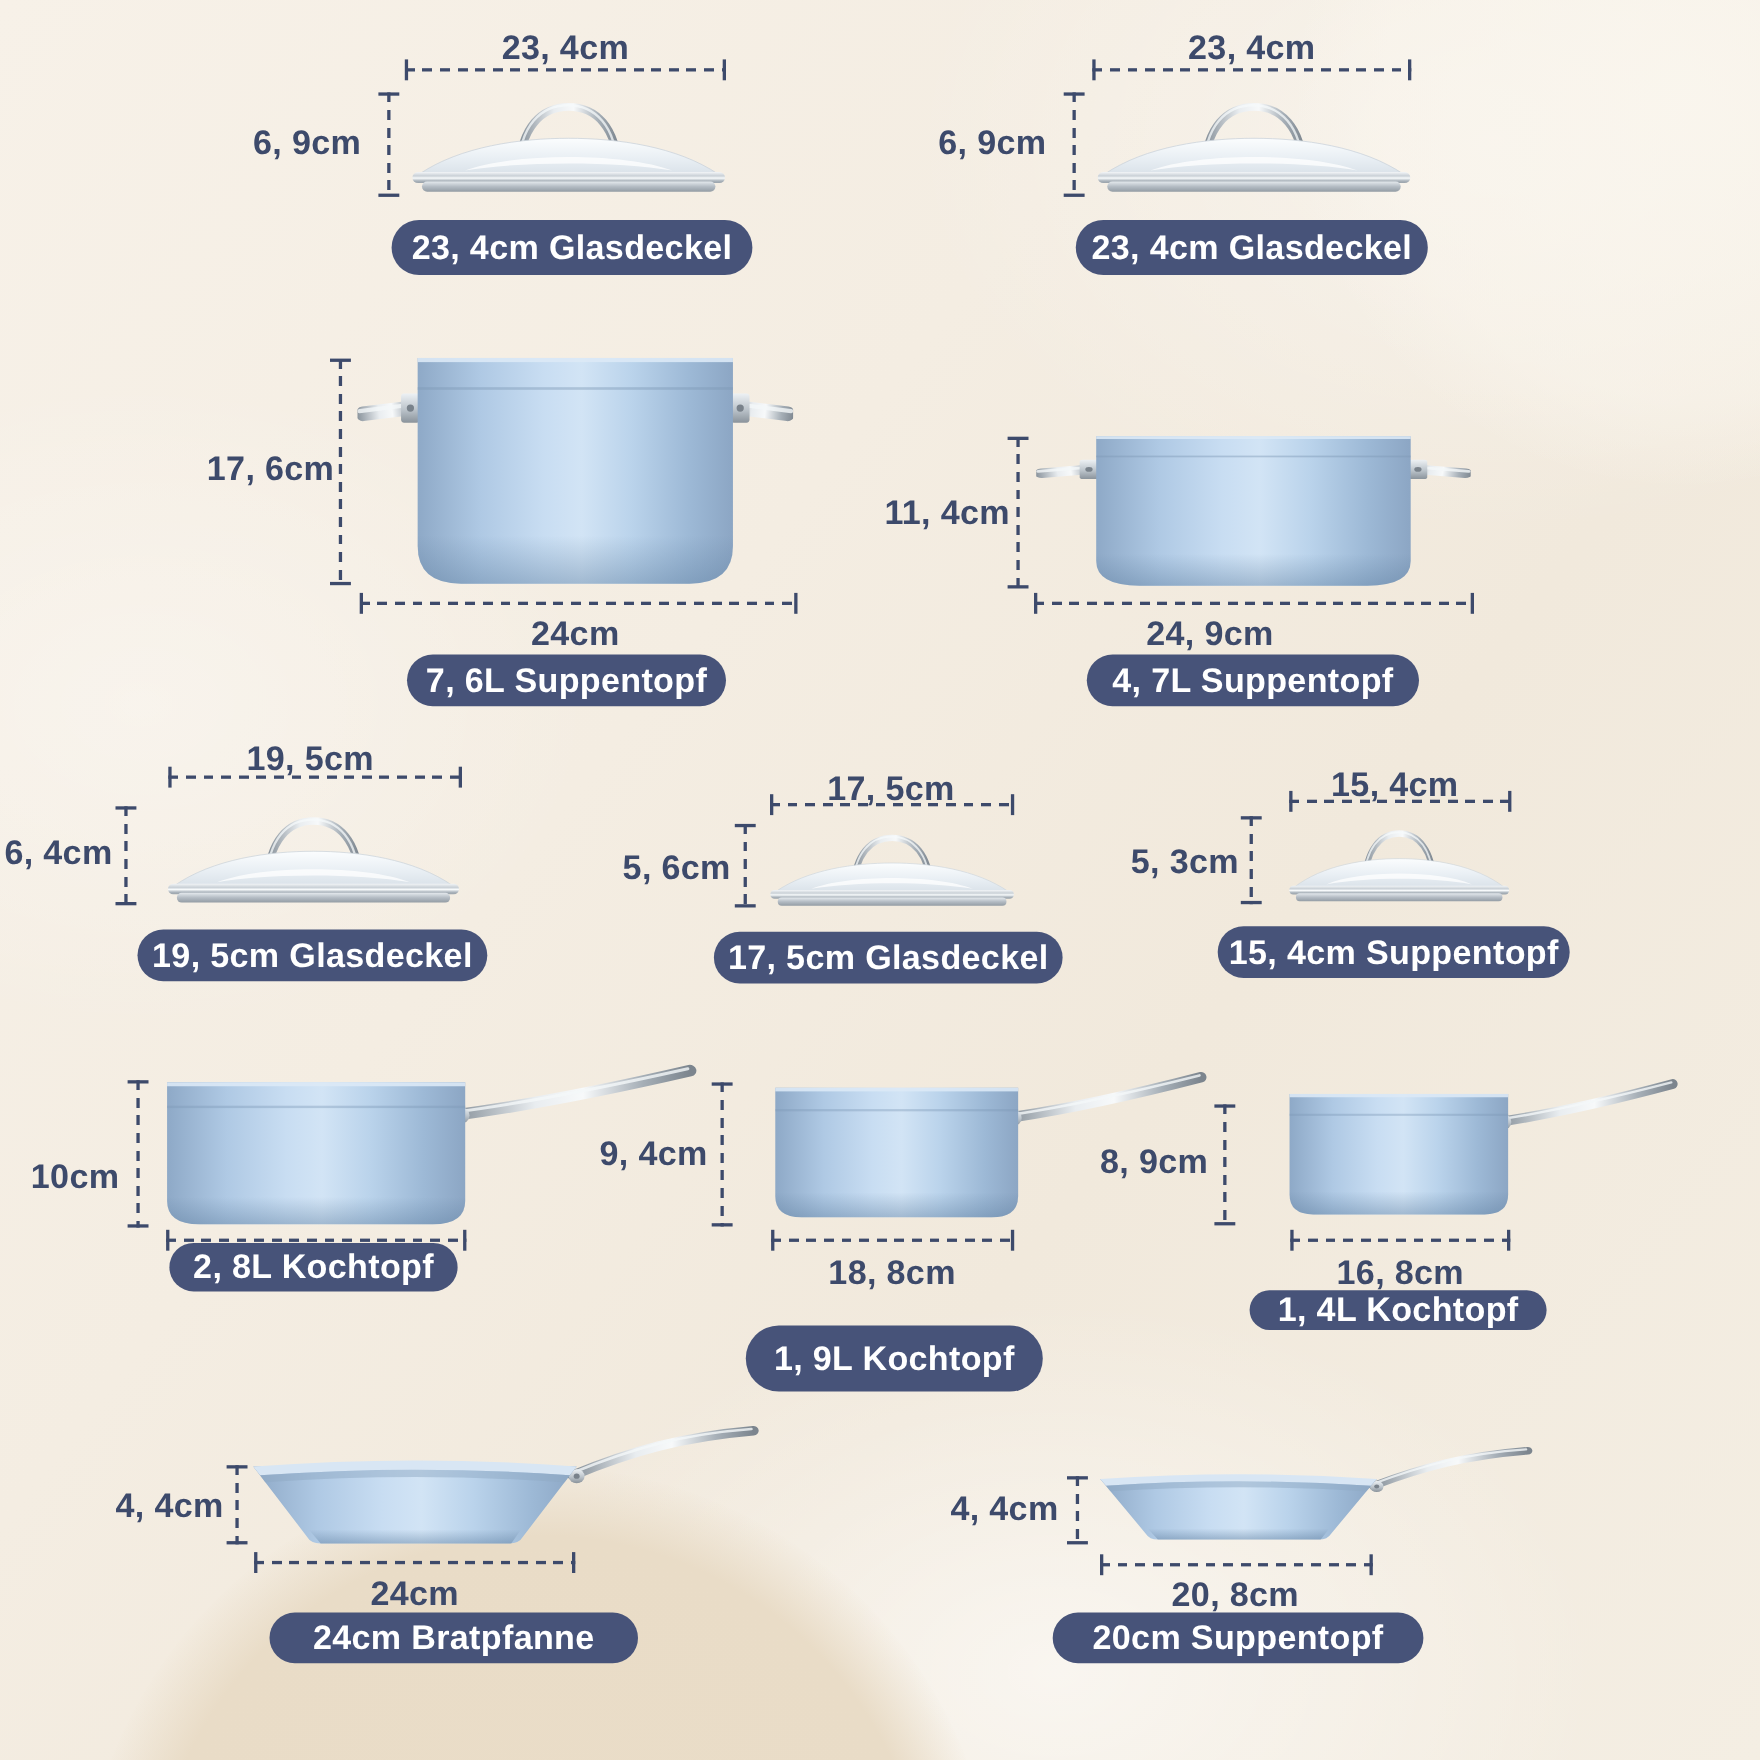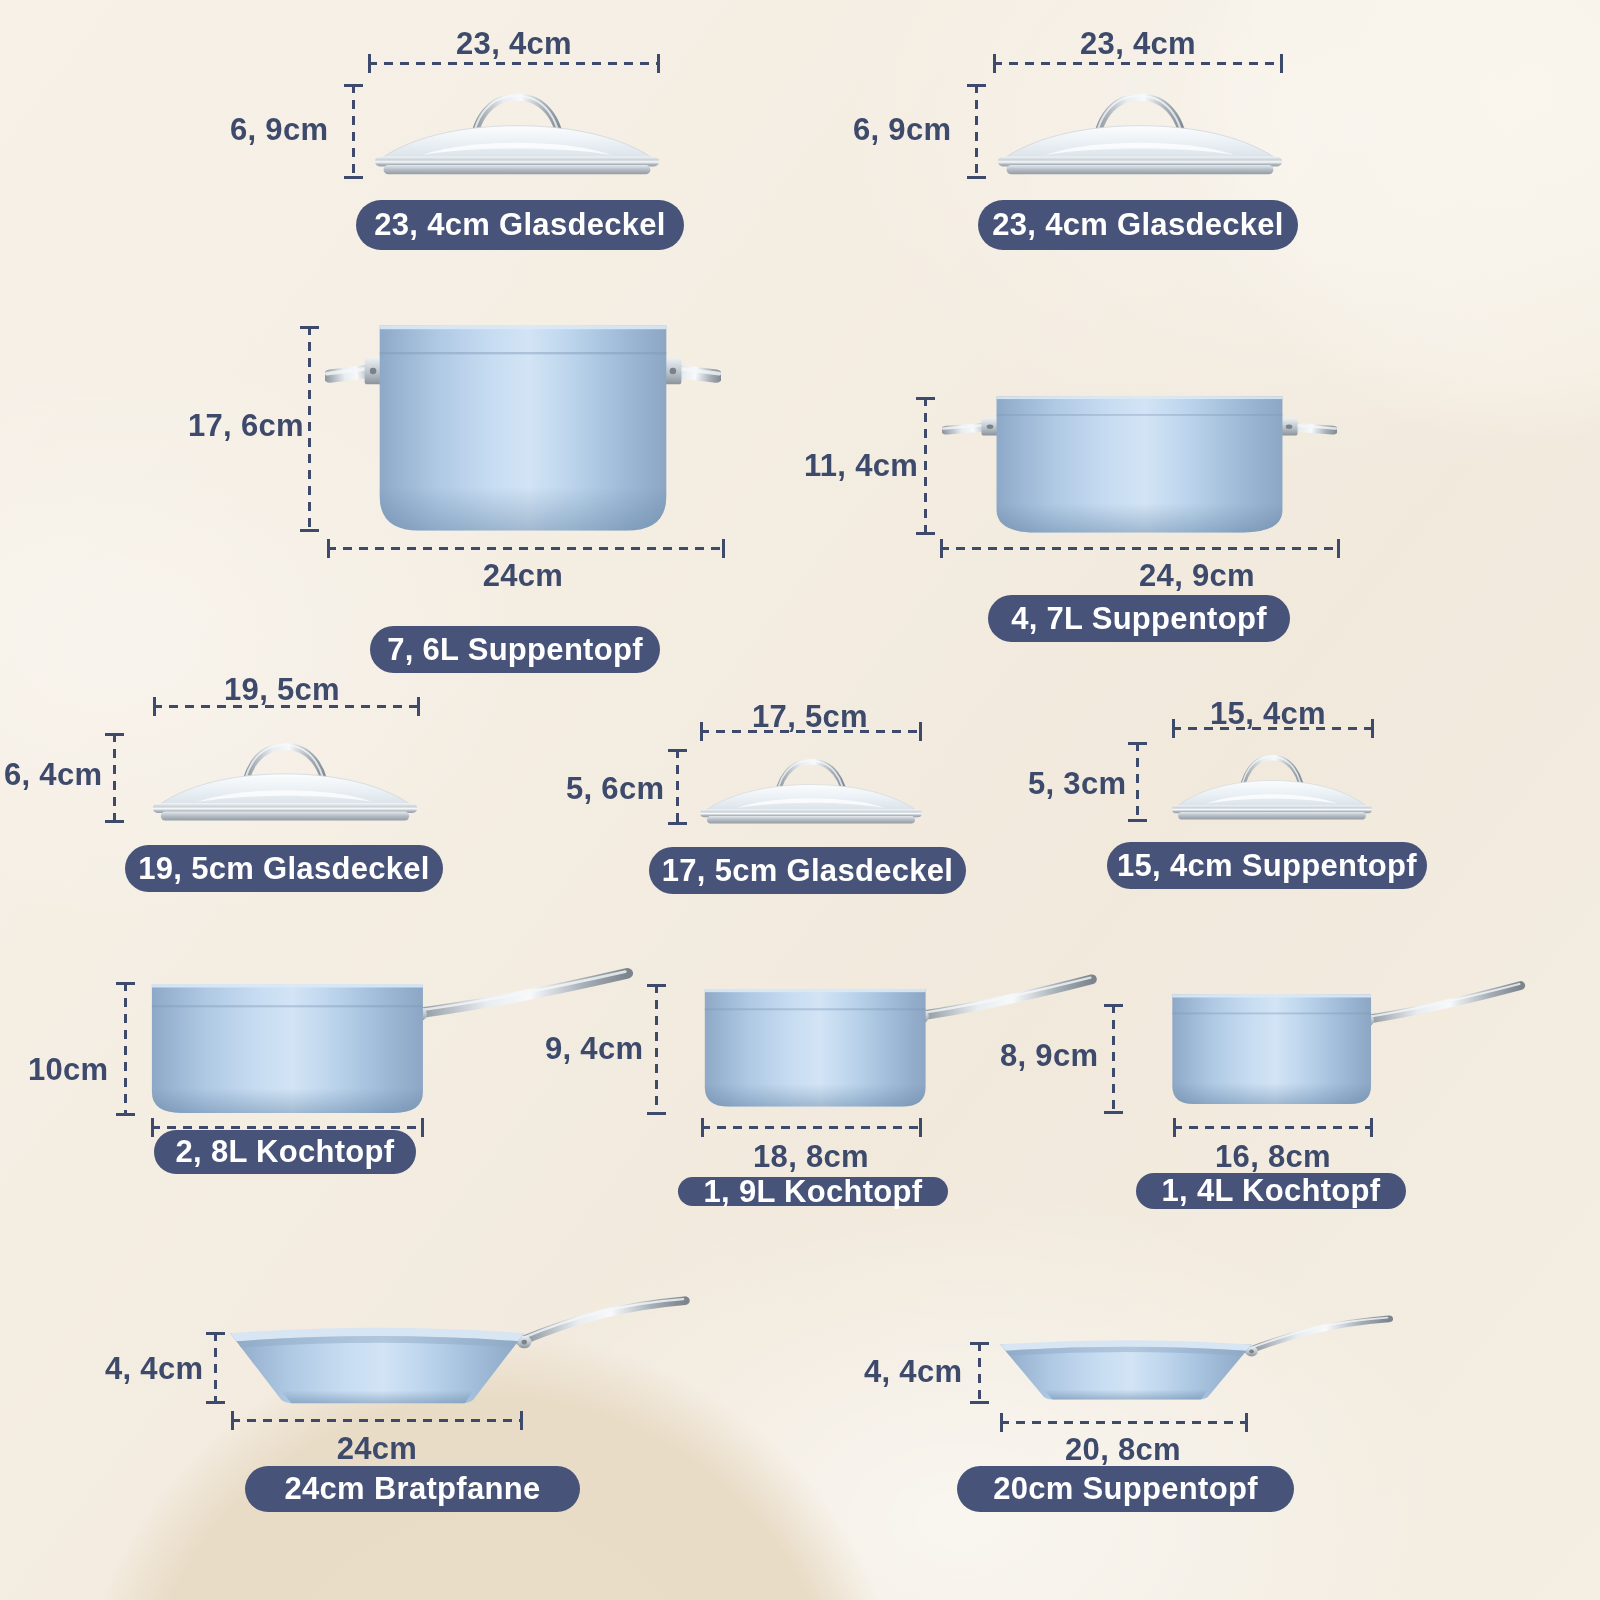--- a/index.html
+++ b/index.html
@@ -163,31 +163,31 @@
   </div>
 
   <div>
     <svg class="g" style="left:325px;top:314px;width:396px;height:228px" viewBox="0 0 420 240" preserveAspectRatio="none">
         <use href="#g-stockpot"></use>
       </svg>
     <div class="vdim" style="left:308px;top:326px;height:206px"></div>
     <div class="dlabel right" style="left:188px;top:408px;width:110px">17, 6cm</div>
     <div class="hdim" style="left:327px;top:547px;width:398px"></div>
     <div class="dlabel center" style="left:423px;top:558px;width:200px">24cm</div>
-    <div class="badge" style="left:370px;top:626px;width:290px;height:47px">7, 6L Suppentopf</div>
+    <div class="badge" style="left:370px;top:595px;width:290px;height:47px">7, 6L Suppentopf</div>
   </div>
 
   <div>
     <svg class="g" style="left:942px;top:389px;width:395px;height:151px" viewBox="0 0 420 240" preserveAspectRatio="none">
         <use href="#g-stockpot"></use>
       </svg>
     <div class="vdim" style="left:924px;top:397px;height:138px"></div>
     <div class="dlabel right" style="left:804px;top:448px;width:112px">11, 4cm</div>
     <div class="hdim" style="left:940px;top:547px;width:400px"></div>
-    <div class="dlabel center" style="left:1097px;top:558px;width:200px">24, 9cm</div>
+    <div class="dlabel center" style="left:1000px;top:558px;width:200px">24, 9cm</div>
     <div class="badge" style="left:988px;top:595px;width:302px;height:47px">4, 7L Suppentopf</div>
   </div>
 
   <div>
     <div class="dlabel center" style="left:182px;top:672px;width:200px">19, 5cm</div>
     <div class="hdim" style="left:153px;top:705px;width:267px"></div>
     <div class="vdim" style="left:113px;top:733px;height:90px"></div>
     <div class="dlabel right" style="left:4px;top:757px;width:104px">6, 4cm</div>
     <svg class="g" style="left:150px;top:730px;width:270px;height:96px" viewBox="0 0 400 140" preserveAspectRatio="none">
         <use href="#g-lid"></use>
@@ -229,21 +229,21 @@
   </div>
 
   <div>
     <svg class="g" style="left:700px;top:968px;width:400px;height:145px" viewBox="0 0 500 180" preserveAspectRatio="none">
         <use href="#g-saucepan"></use>
       </svg>
     <div class="vdim" style="left:655px;top:984px;height:131px"></div>
     <div class="dlabel right" style="left:545px;top:1031px;width:102px">9, 4cm</div>
     <div class="hdim" style="left:701px;top:1126px;width:221px"></div>
     <div class="dlabel center" style="left:711px;top:1139px;width:200px">18, 8cm</div>
-    <div class="badge" style="left:678px;top:1177px;width:270px;height:29px">1, 9L Kochtopf</div>
+    <div class="badge" style="left:678px;top:1205px;width:270px;height:60px">1, 9L Kochtopf</div>
   </div>
 
   <div>
     <svg class="g" style="left:1168px;top:975px;width:360px;height:135px" viewBox="0 0 500 180" preserveAspectRatio="none">
         <use href="#g-saucepan"></use>
       </svg>
     <div class="vdim" style="left:1112px;top:1004px;height:110px"></div>
     <div class="dlabel right" style="left:1000px;top:1038px;width:102px">8, 9cm</div>
     <div class="hdim" style="left:1173px;top:1126px;width:200px"></div>
     <div class="dlabel center" style="left:1173px;top:1139px;width:200px">16, 8cm</div>

